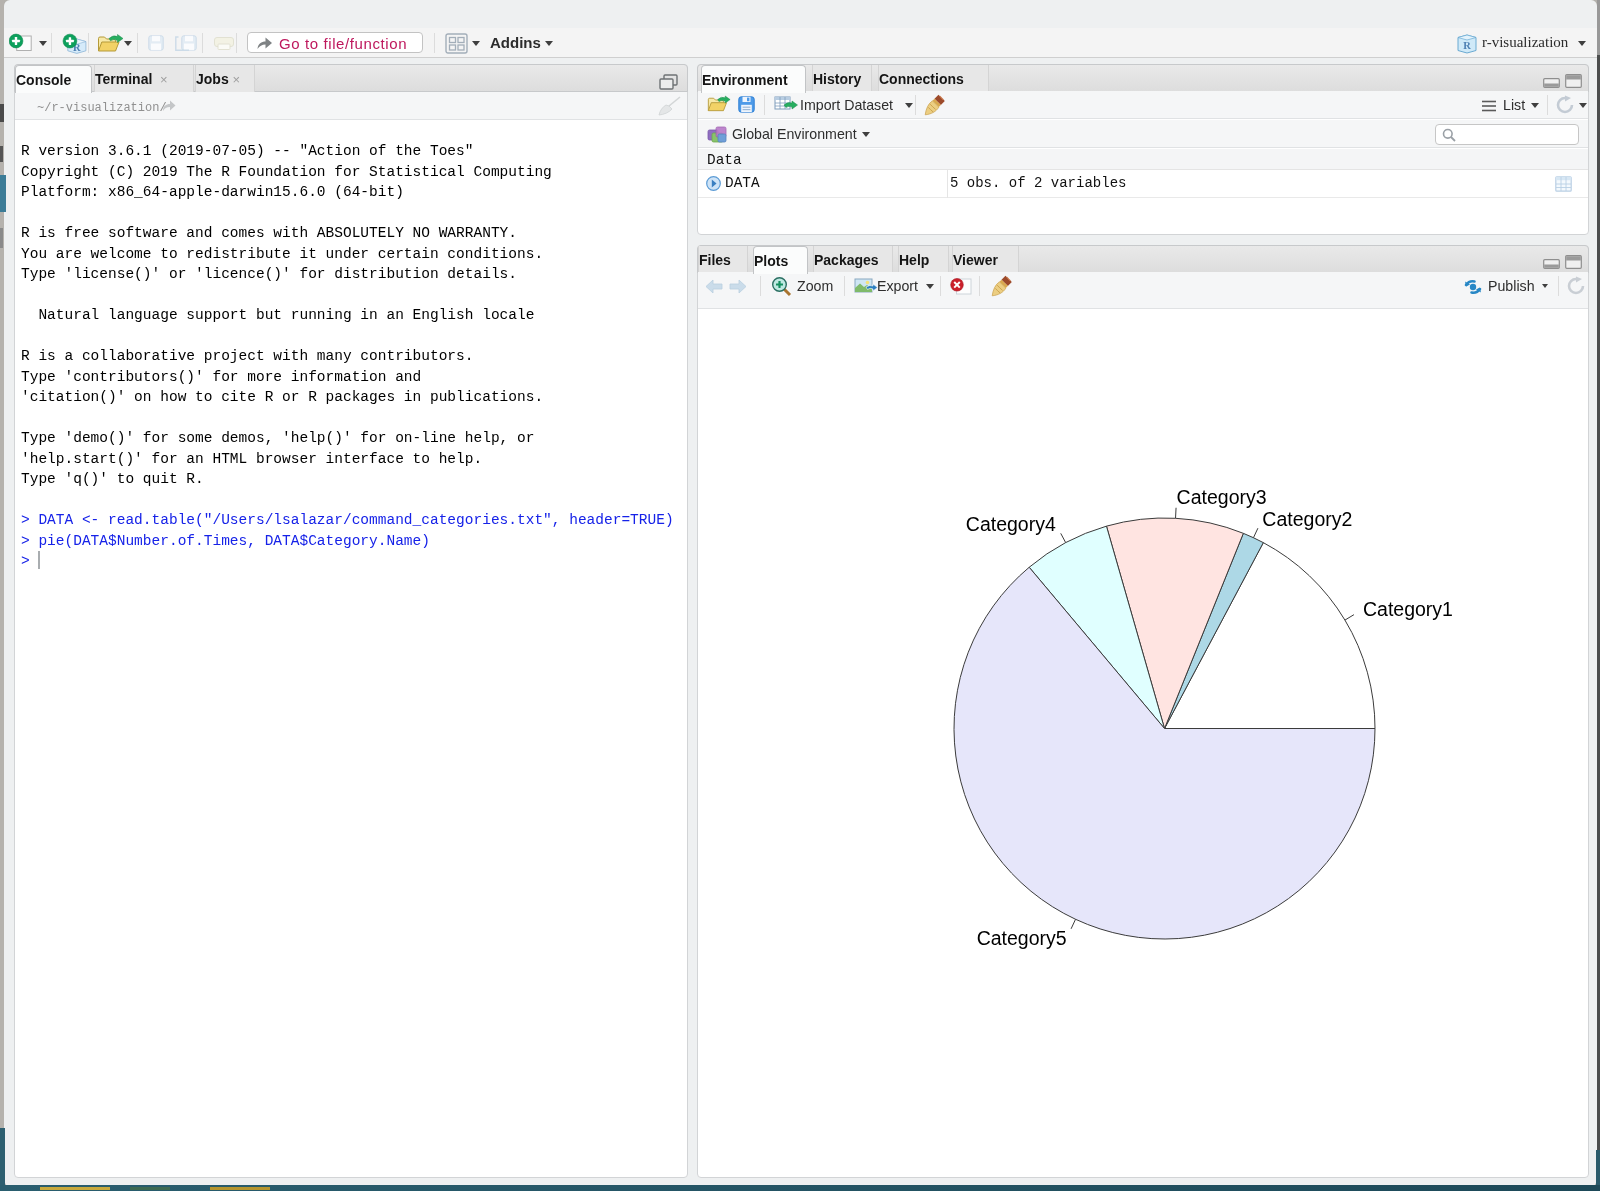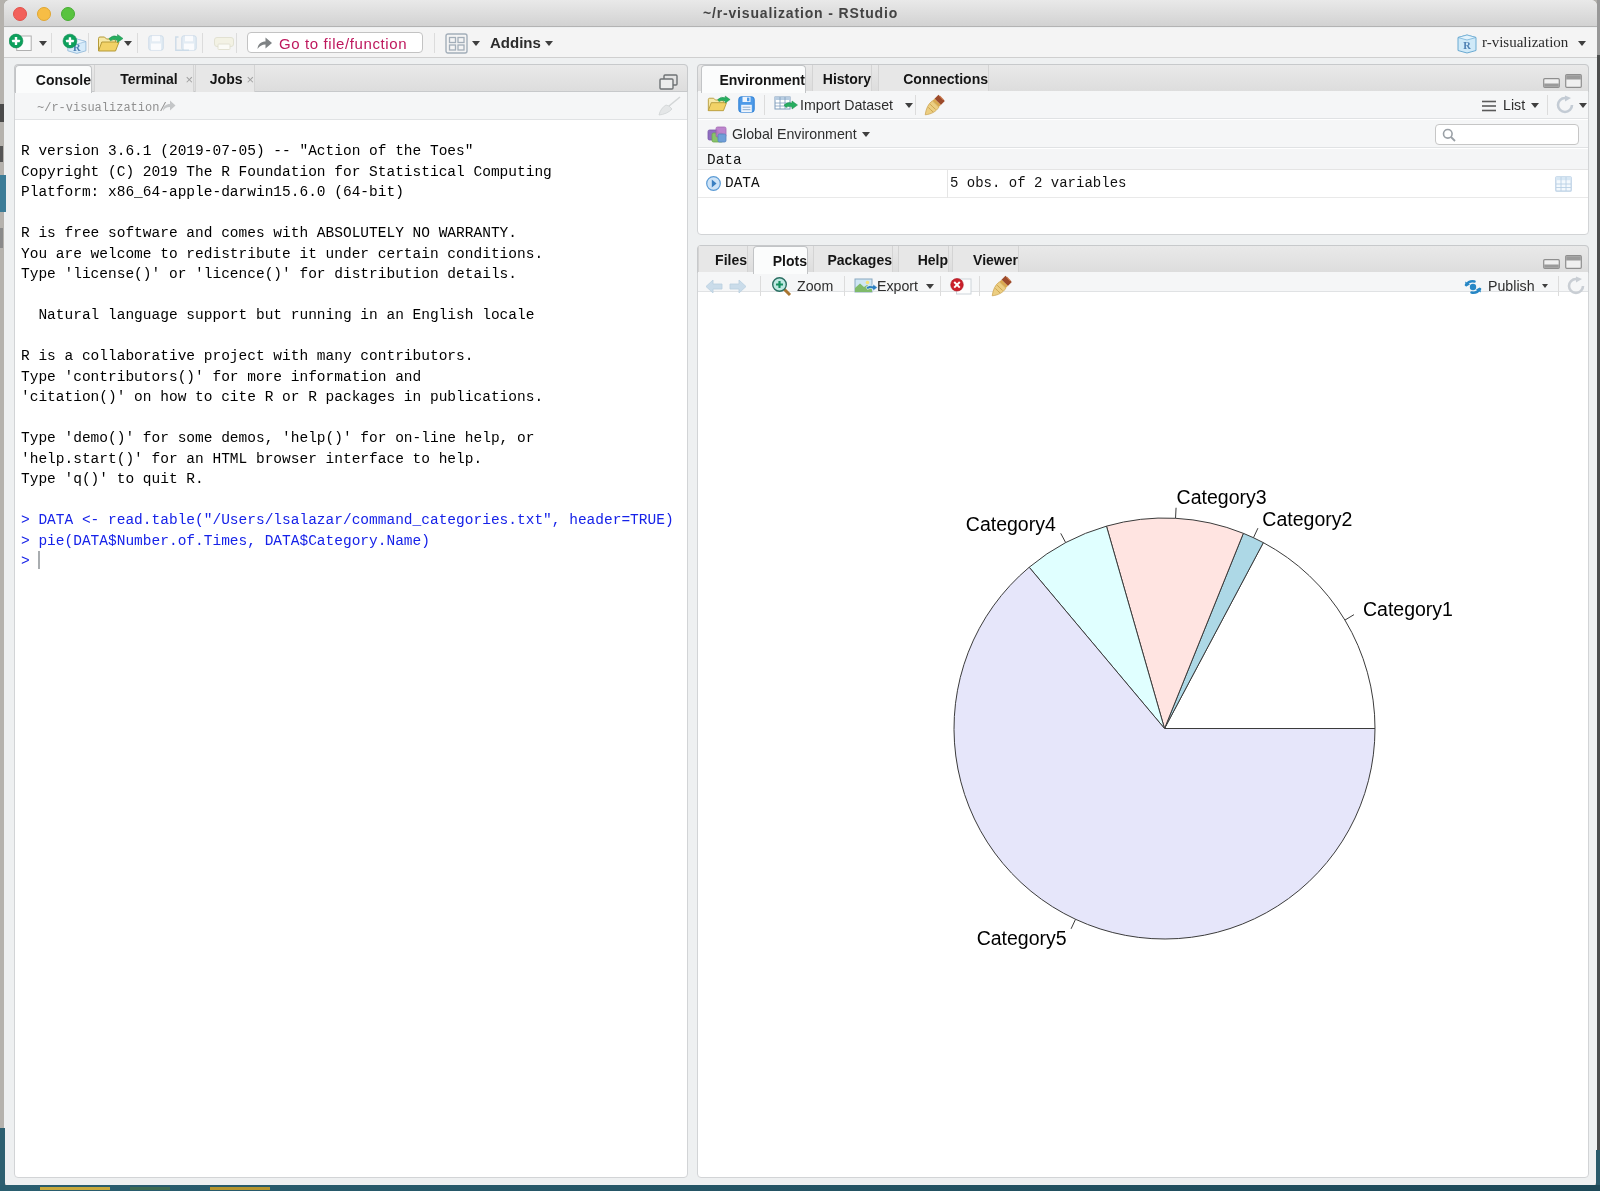--- a/index.html
+++ b/index.html
@@ -18,39 +18,33 @@
   #toolbar { position:absolute; left:0; top:28px; width:100%; height:30px;
     background:#f4f4f4; border-bottom:1px solid #cfcfcf; }
   .tsep { position:absolute; top:5px; width:1px; height:20px; background:#dcdcdc; }
   .caret { position:absolute; width:0; height:0; border-left:4px solid transparent;
     border-right:4px solid transparent; border-top:5px solid #3f3f3f; }
   .panel { position:absolute; background:#fff; border:1px solid #d2d4d6; border-radius:4px; }
   .tabbar { position:absolute; left:-1px; top:-1px; right:-1px; height:28px;
     background:linear-gradient(#e9e9e9,#dddddd); border:1px solid #c7c9cb;
     border-radius:4px 4px 0 0; }
   .tab { position:absolute; top:0; height:27px; font-weight:bold; font-size:14px;
-    color:#151515; text-align:right; line-height:28px; background:#e7e7e7;
+    color:#151515; text-align:left; line-height:28px; background:#e7e7e7;
     border-right:1px solid #d4d4d4; border-left:1px solid #d4d4d4; }
   .tab.active { background:#fbfcfc; border:1px solid #c2c4c6; border-bottom:none;
     border-radius:4px 4px 0 0; height:28px; z-index:2; }
   .tabx { color:#9f9f9f; font-weight:normal; font-size:13px; }
   .toolrow { position:absolute; left:0; right:0; background:#f5f6f7; border-bottom:1px solid #e0e2e4; }
   .mono { font-family:"Liberation Mono",monospace; }
   .uilbl { position:absolute; font-size:14.2px; color:#2e2e2e; }
   .icon { position:absolute; }
 </style>
 </head>
 <body>
 <div id="window">
-  <div id="titlebar">
-    <div class="tl" id="tl-red"></div>
-    <div class="tl" id="tl-yel"></div>
-    <div class="tl" id="tl-grn"></div>
-    <div id="wtitle">~/r-visualization - RStudio</div>
-  </div>
   <div id="toolbar">
 
     <svg class="icon" style="left:5px; top:4px;" width="28" height="24" viewBox="0 0 28 24">
       <rect x="7.7" y="4" width="14.5" height="14.5" fill="#fdfdfd" stroke="#b0b0b0"></rect>
       <circle cx="7" cy="9" r="6.9" fill="#0da05c" stroke="#0a8a4d" stroke-width="0.6"></circle>
       <rect x="3.1" y="7.8" width="7.8" height="2.4" rx="0.4" fill="#fff"></rect>
       <rect x="5.8" y="5.1" width="2.4" height="7.8" rx="0.4" fill="#fff"></rect>
     </svg>
     <div class="caret" style="left:35px; top:13px;"></div>
     <div class="tsep" style="left:47px;"></div>
@@ -275,21 +269,21 @@
       <div class="tab" style="left:254px; width:67px;">Viewer</div>
       <svg class="icon" style="left:845px; top:13px;" width="17" height="10" viewBox="0 0 17 10">
         <rect x="0.7" y="0.7" width="15.6" height="8.6" rx="1" fill="#f0f0f0" stroke="#8e8e8e" stroke-width="1.2"></rect>
         <rect x="1.2" y="5.5" width="14.6" height="3.3" fill="#9a9a9a"></rect>
       </svg>
       <svg class="icon" style="left:867px; top:9px;" width="17" height="14" viewBox="0 0 17 14">
         <rect x="0.7" y="0.7" width="15.6" height="12.6" rx="1" fill="#f0f0f0" stroke="#8e8e8e" stroke-width="1.2"></rect>
         <rect x="1.2" y="1.2" width="14.6" height="4.3" fill="#9a9a9a"></rect>
       </svg>
     </div>
-    <div class="toolrow" style="top:26px; height:20px;">
+    <div class="toolrow" style="top:26px; height:37px;">
       <svg class="icon" style="left:7px; top:7px;" width="18" height="15" viewBox="0 0 18 15">
         <path d="M8 1 L1 7.5 L8 14 L8 10 L17 10 L17 5 L8 5 Z" fill="#cadcea" stroke="#b9cfe0" stroke-width="0.8"></path>
       </svg>
       <svg class="icon" style="left:31px; top:7px;" width="18" height="15" viewBox="0 0 18 15">
         <path d="M10 1 L17 7.5 L10 14 L10 10 L1 10 L1 5 L10 5 Z" fill="#cadcea" stroke="#b9cfe0" stroke-width="0.8"></path>
       </svg>
       <div class="tsep" style="left:62px; top:4px;"></div>
       <svg class="icon" style="left:73px; top:4px;" width="21" height="21" viewBox="0 0 21 21">
         <line x1="13" y1="13" x2="19" y2="19" stroke="#a9742f" stroke-width="3"></line>
         <circle cx="8.5" cy="8.5" r="6.8" fill="#bfe9e2" stroke="#2a6f62" stroke-width="1.4"></circle>

